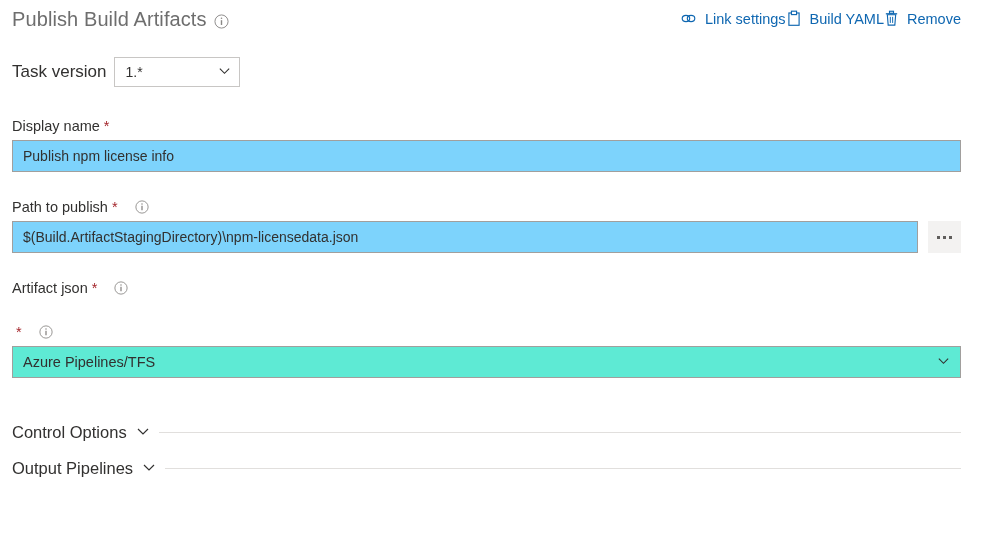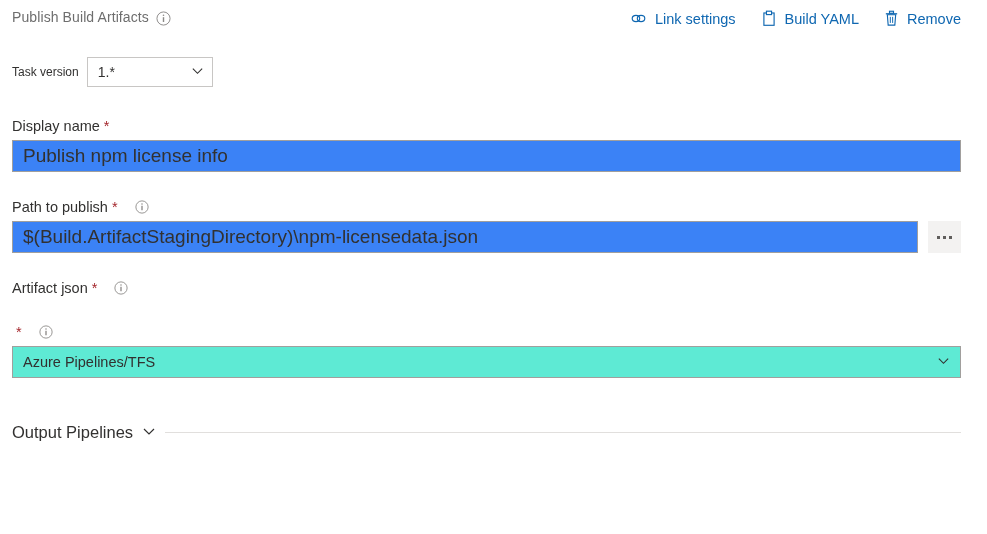--- a/index.html
+++ b/index.html
@@ -25,39 +25,38 @@
     display: flex;
     align-items: flex-start;
   }
   .title-wrap {
     display: flex;
     align-items: center;
     gap: 7px;
     padding-top: 8px;
   }
   .page-title {
-    font-size: 14px;
+    font-size: 20px;
     font-weight: 400;
     color: #6e6e6e;
     letter-spacing: 0.1px;
     white-space: nowrap;
   }
   .info-icon {
     display: inline-flex;
     align-items: center;
     justify-content: center;
     flex: none;
   }
   .title-info { margin-top: 3px; }
 
   .toolbar {
     margin-left: auto;
     display: flex;
     align-items: center;
-    gap: 25px;
     padding-top: 10px;
   }
   .tool-btn {
     display: flex;
     align-items: center;
     gap: 8px;
     color: #0f67b1;
     font-size: 14.5px;
     cursor: pointer;
     white-space: nowrap;
@@ -69,21 +68,21 @@
   .tool-btn svg { display: block; flex: none; }
 
   
   .taskver-row {
     display: flex;
     align-items: center;
     gap: 8px;
     padding: 13px 0 0 12px;
   }
   .taskver-label {
-    font-size: 12px;
+    font-size: 17px;
     color: #323130;
     white-space: nowrap;
   }
   .taskver-select {
     width: 126px;
     height: 30px;
     border: 1px solid #c8c6c4;
     background: #fff;
     display: flex;
     align-items: center;
@@ -114,23 +113,23 @@
     margin-left: 4px;
     font-size: 14.5px;
   }
   .label-info { margin-left: 17px; }
 
   .input-row { display: flex; align-items: stretch; gap: 10px; }
   .text-input {
     flex: 1;
     height: 32px;
     border: 1px solid #a19f9d;
-    background: #3b82f6;
+    background: #7dd3fc;
     font-family: inherit;
-    font-size: 19px;
+    font-size: 14px;
     color: #323130;
     padding: 0 10px;
     outline: none;
     min-width: 0;
   }
   .browse-btn {
     width: 33px;
     height: 32px;
     background: #f3f2f1;
     border: 1px solid #f3f2f1;
@@ -327,20 +326,29 @@
           <path d="M2 5 L7 10 L12 5" fill="none" stroke="#323130" stroke-width="1.2"></path>
         </svg>
       </span>
     </div>
   </div>
 
 </div>
 
 <div class="sections">
 
+  <div class="section">
+    <span class="section-title">Control Options</span>
+    <span>
+      <svg width="14" height="14" viewBox="0 0 14 14">
+        <path d="M2 5 L7 10 L12 5" fill="none" stroke="#323130" stroke-width="1.2"></path>
+      </svg>
+    </span>
+    <span class="section-rule"></span>
+  </div>
 
   <div class="section">
     <span class="section-title">Output Pipelines</span>
     <span>
       <svg width="14" height="14" viewBox="0 0 14 14">
         <path d="M2 5 L7 10 L12 5" fill="none" stroke="#323130" stroke-width="1.2"></path>
       </svg>
     </span>
     <span class="section-rule"></span>
   </div>

